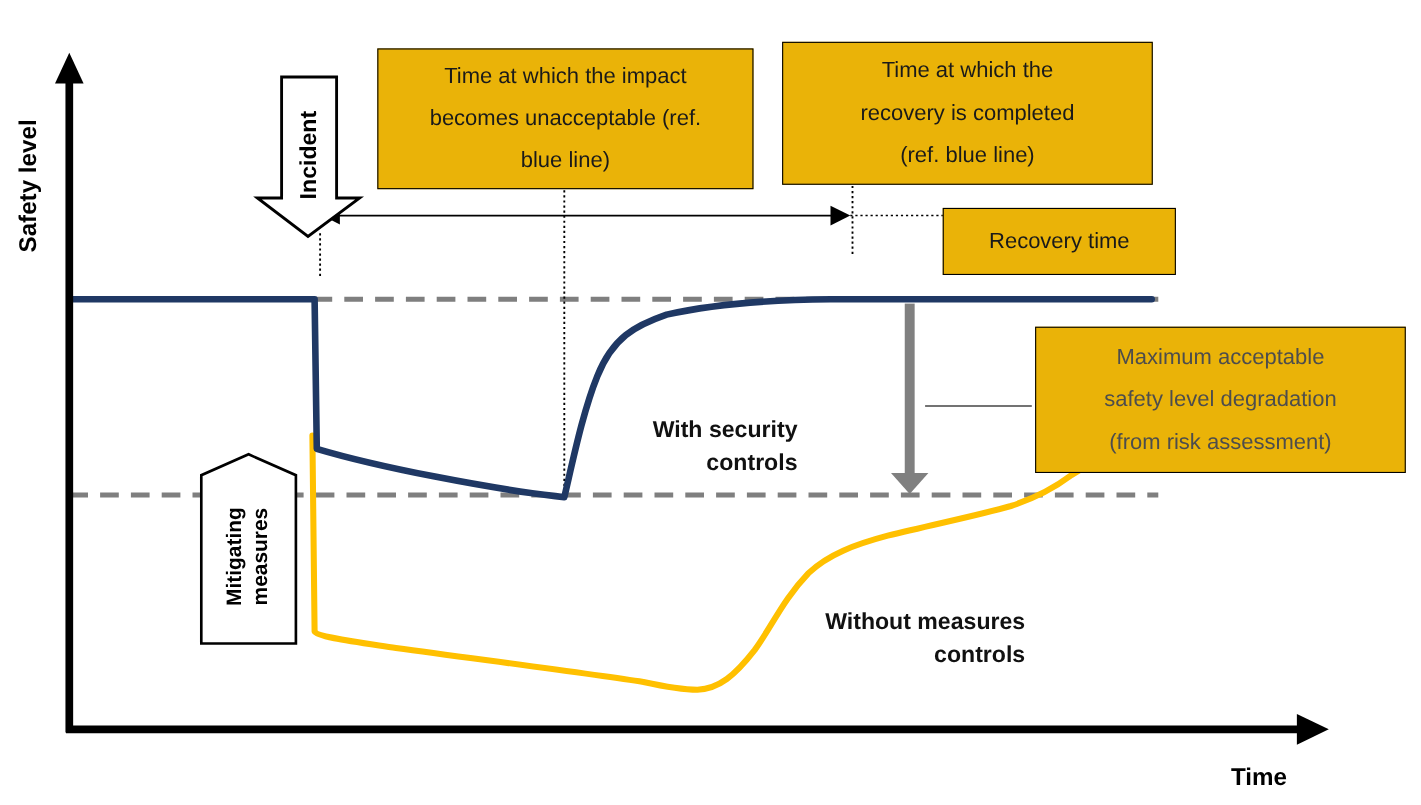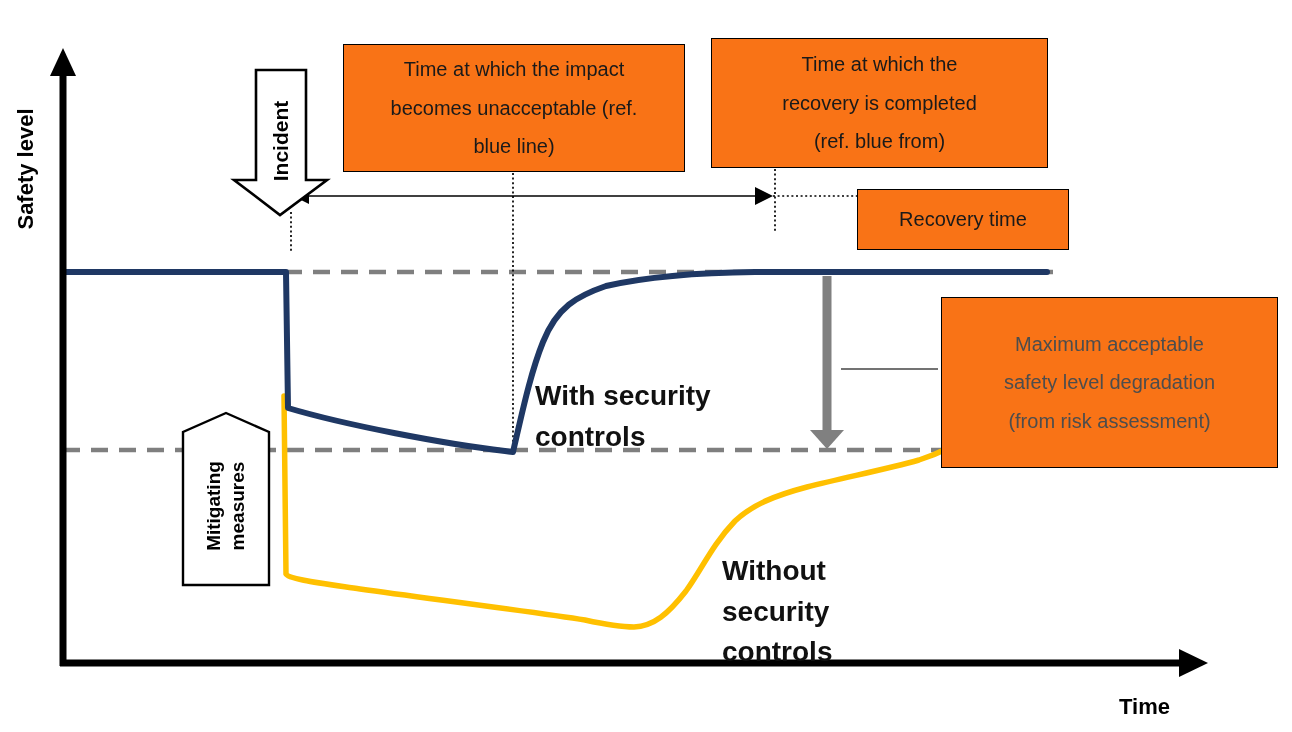--- a/index.html
+++ b/index.html
@@ -8,34 +8,34 @@
     width: 1292px;
     height: 732px;
     background: #ffffff;
     font-family: "Liberation Sans", sans-serif;
     overflow: hidden;
   }
   #drawing { position: absolute; left: 0; top: 0; }
   .overlay { position: absolute; box-sizing: border-box; }
   .callout-box {
     border: 1.6px solid #000000;
-    background: #f97316;
+    background: #eab308;
     display: flex;
     align-items: center;
     justify-content: center;
     text-align: center;
     font-size: 20px;
     line-height: 1.92;
     color: #1a1a1a;
   }
   .curve-label {
     font-weight: bold;
-    font-size: 28px;
+    font-size: 21px;
     color: #111111;
-    text-align: left;
+    text-align: right;
     line-height: 1.45;
   }
   .axis-label { font-weight: bold; font-size: 22px; color: #000000; }
   .rotated { transform: rotate(-90deg); text-align: center; }
 </style>
 </head>
 <body>
 
 <div id="canvas">
 
@@ -94,23 +94,23 @@
   <div class="overlay axis-label rotated" style="left:-53px; top:155px; width:160px; height:28px;">Safety level</div>
 
   <div class="overlay axis-label" style="left:1070px; top:694px; width:100px; text-align:right;">Time</div>
 
   <div class="overlay rotated" style="left:221px; top:128px; width:122px; height:26px; font-weight:bold; font-size:21px; color:#000;">Incident</div>
 
   <div class="overlay rotated" style="left:146px; top:482px; width:160px; height:48px; font-weight:bold; font-size:19px; line-height:1.25; color:#000;">Mitigating measures</div>
 
   <div class="overlay callout-box" style="left:343px; top:44px; width:342px; height:128px; padding:0 44px;">Time at which the impact becomes unacceptable (ref. blue line)</div>
 
-  <div class="overlay callout-box" style="left:711px; top:38px; width:337px; height:130px; padding:0 58px;">Time at which the recovery is completed (ref. blue from)</div>
+  <div class="overlay callout-box" style="left:711px; top:38px; width:337px; height:130px; padding:0 58px;">Time at which the recovery is completed (ref. blue line)</div>
 
   <div class="overlay callout-box" style="left:857px; top:189px; width:212px; height:61px;">Recovery time</div>
 
-  <div class="overlay callout-box" id="max-degradation-box" style="left: 941px; top: 297px; width: 337px; height: 171px; padding: 0px 46px; color: rgb(77, 77, 77);">Maximum acceptable safety level degradation (from risk assessment)</div>
+  <div class="overlay callout-box" id="max-degradation-box" style="left: 941px; top: 297px; width: 337px; height: 133px; padding: 0px 46px; color: rgb(77, 77, 77);">Maximum acceptable safety level degradation (from risk assessment)</div>
 
   <div class="overlay curve-label" style="left:535px; top:376px; width:190px;">With security controls</div>
 
-  <div class="overlay curve-label" style="left:722px; top:551px; width:210px;">Without security controls</div>
+  <div class="overlay curve-label" style="left:722px; top:551px; width:210px;">Without measures controls</div>
 
 </div>
 
 </body></html>

